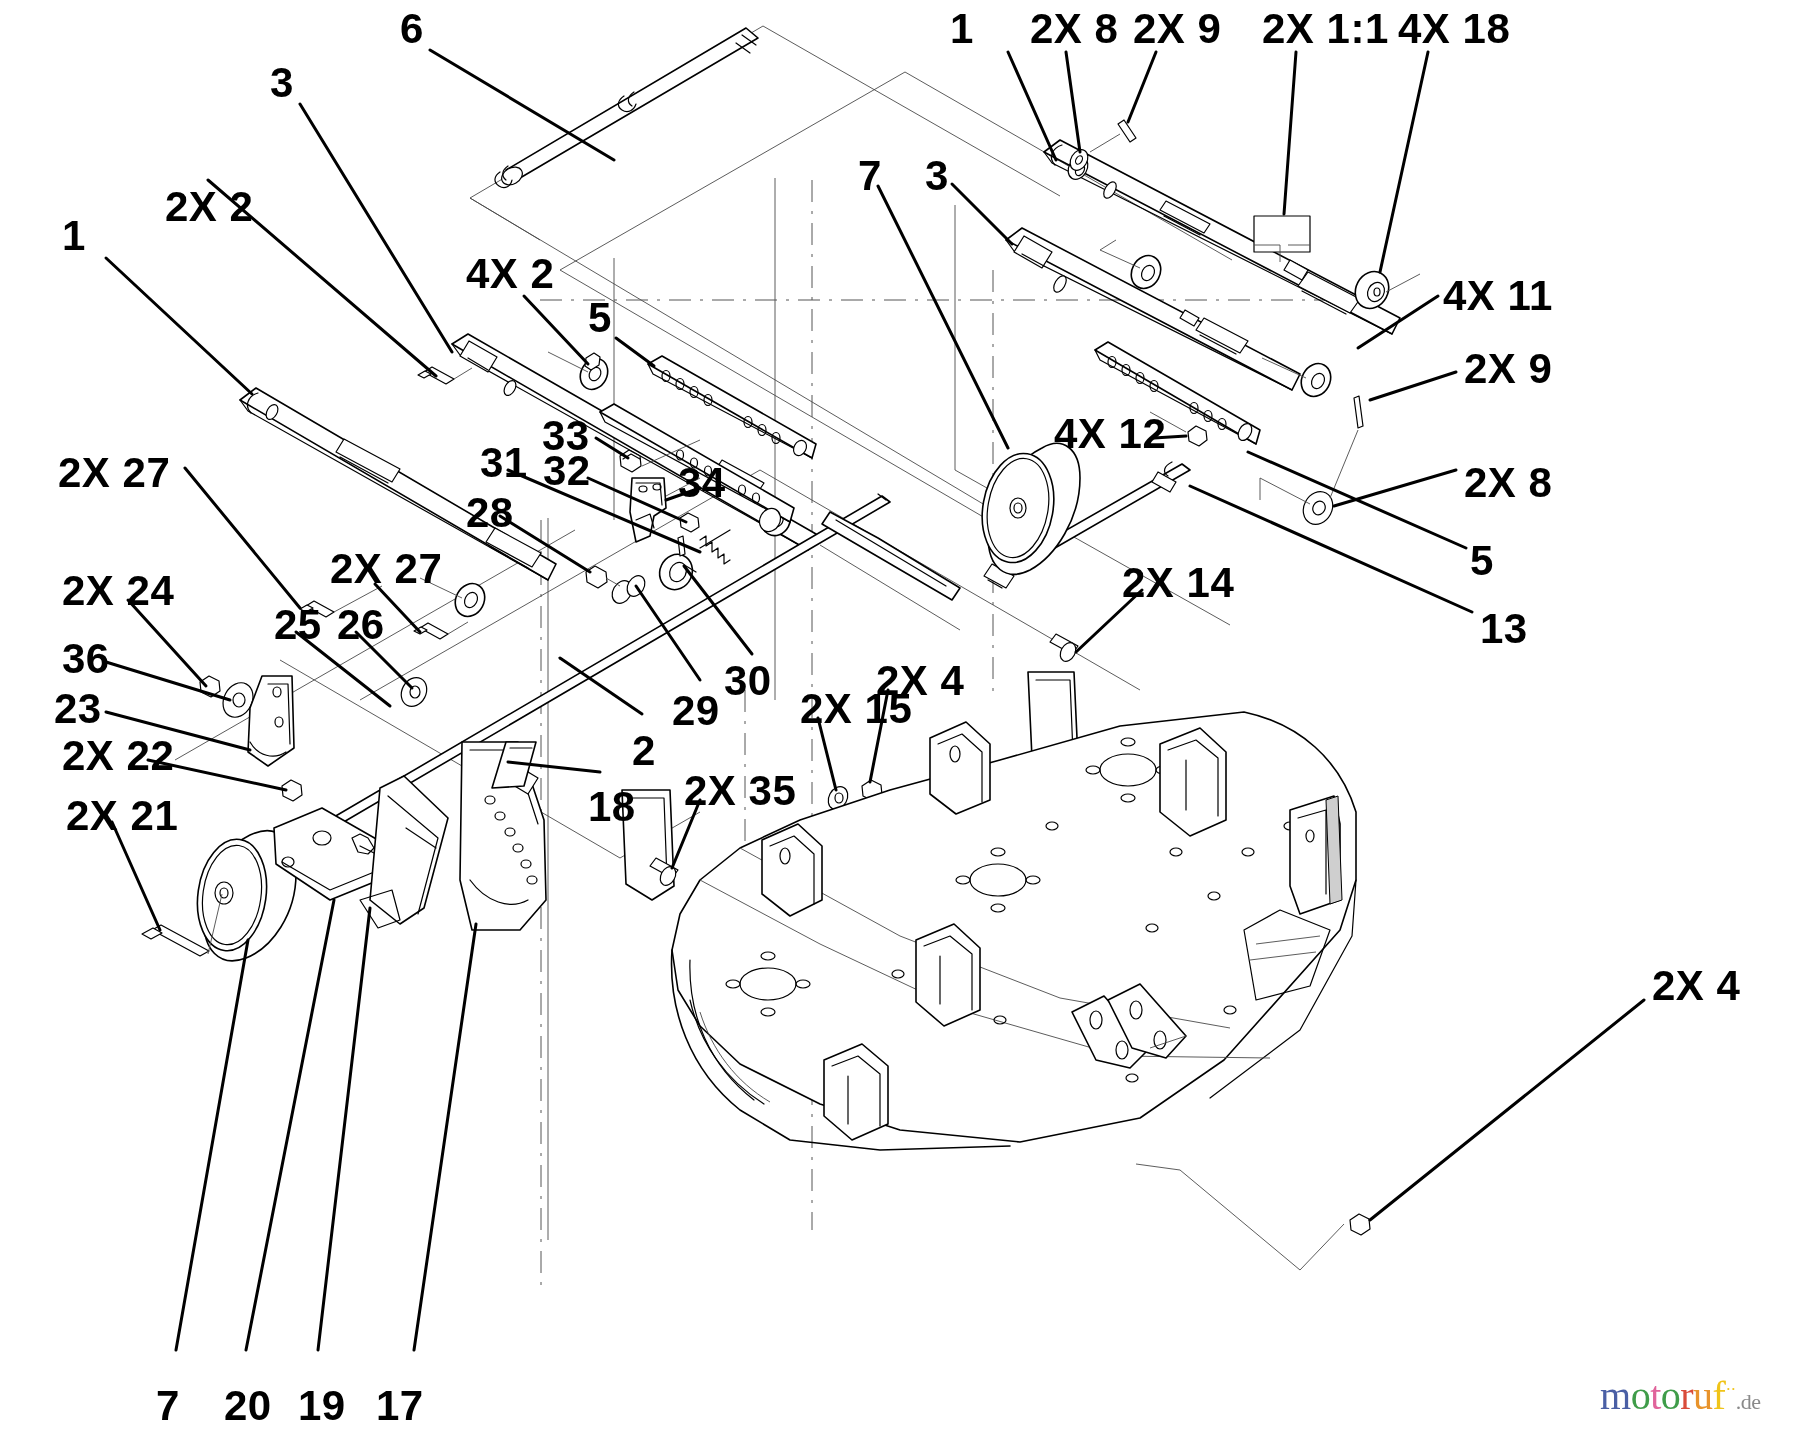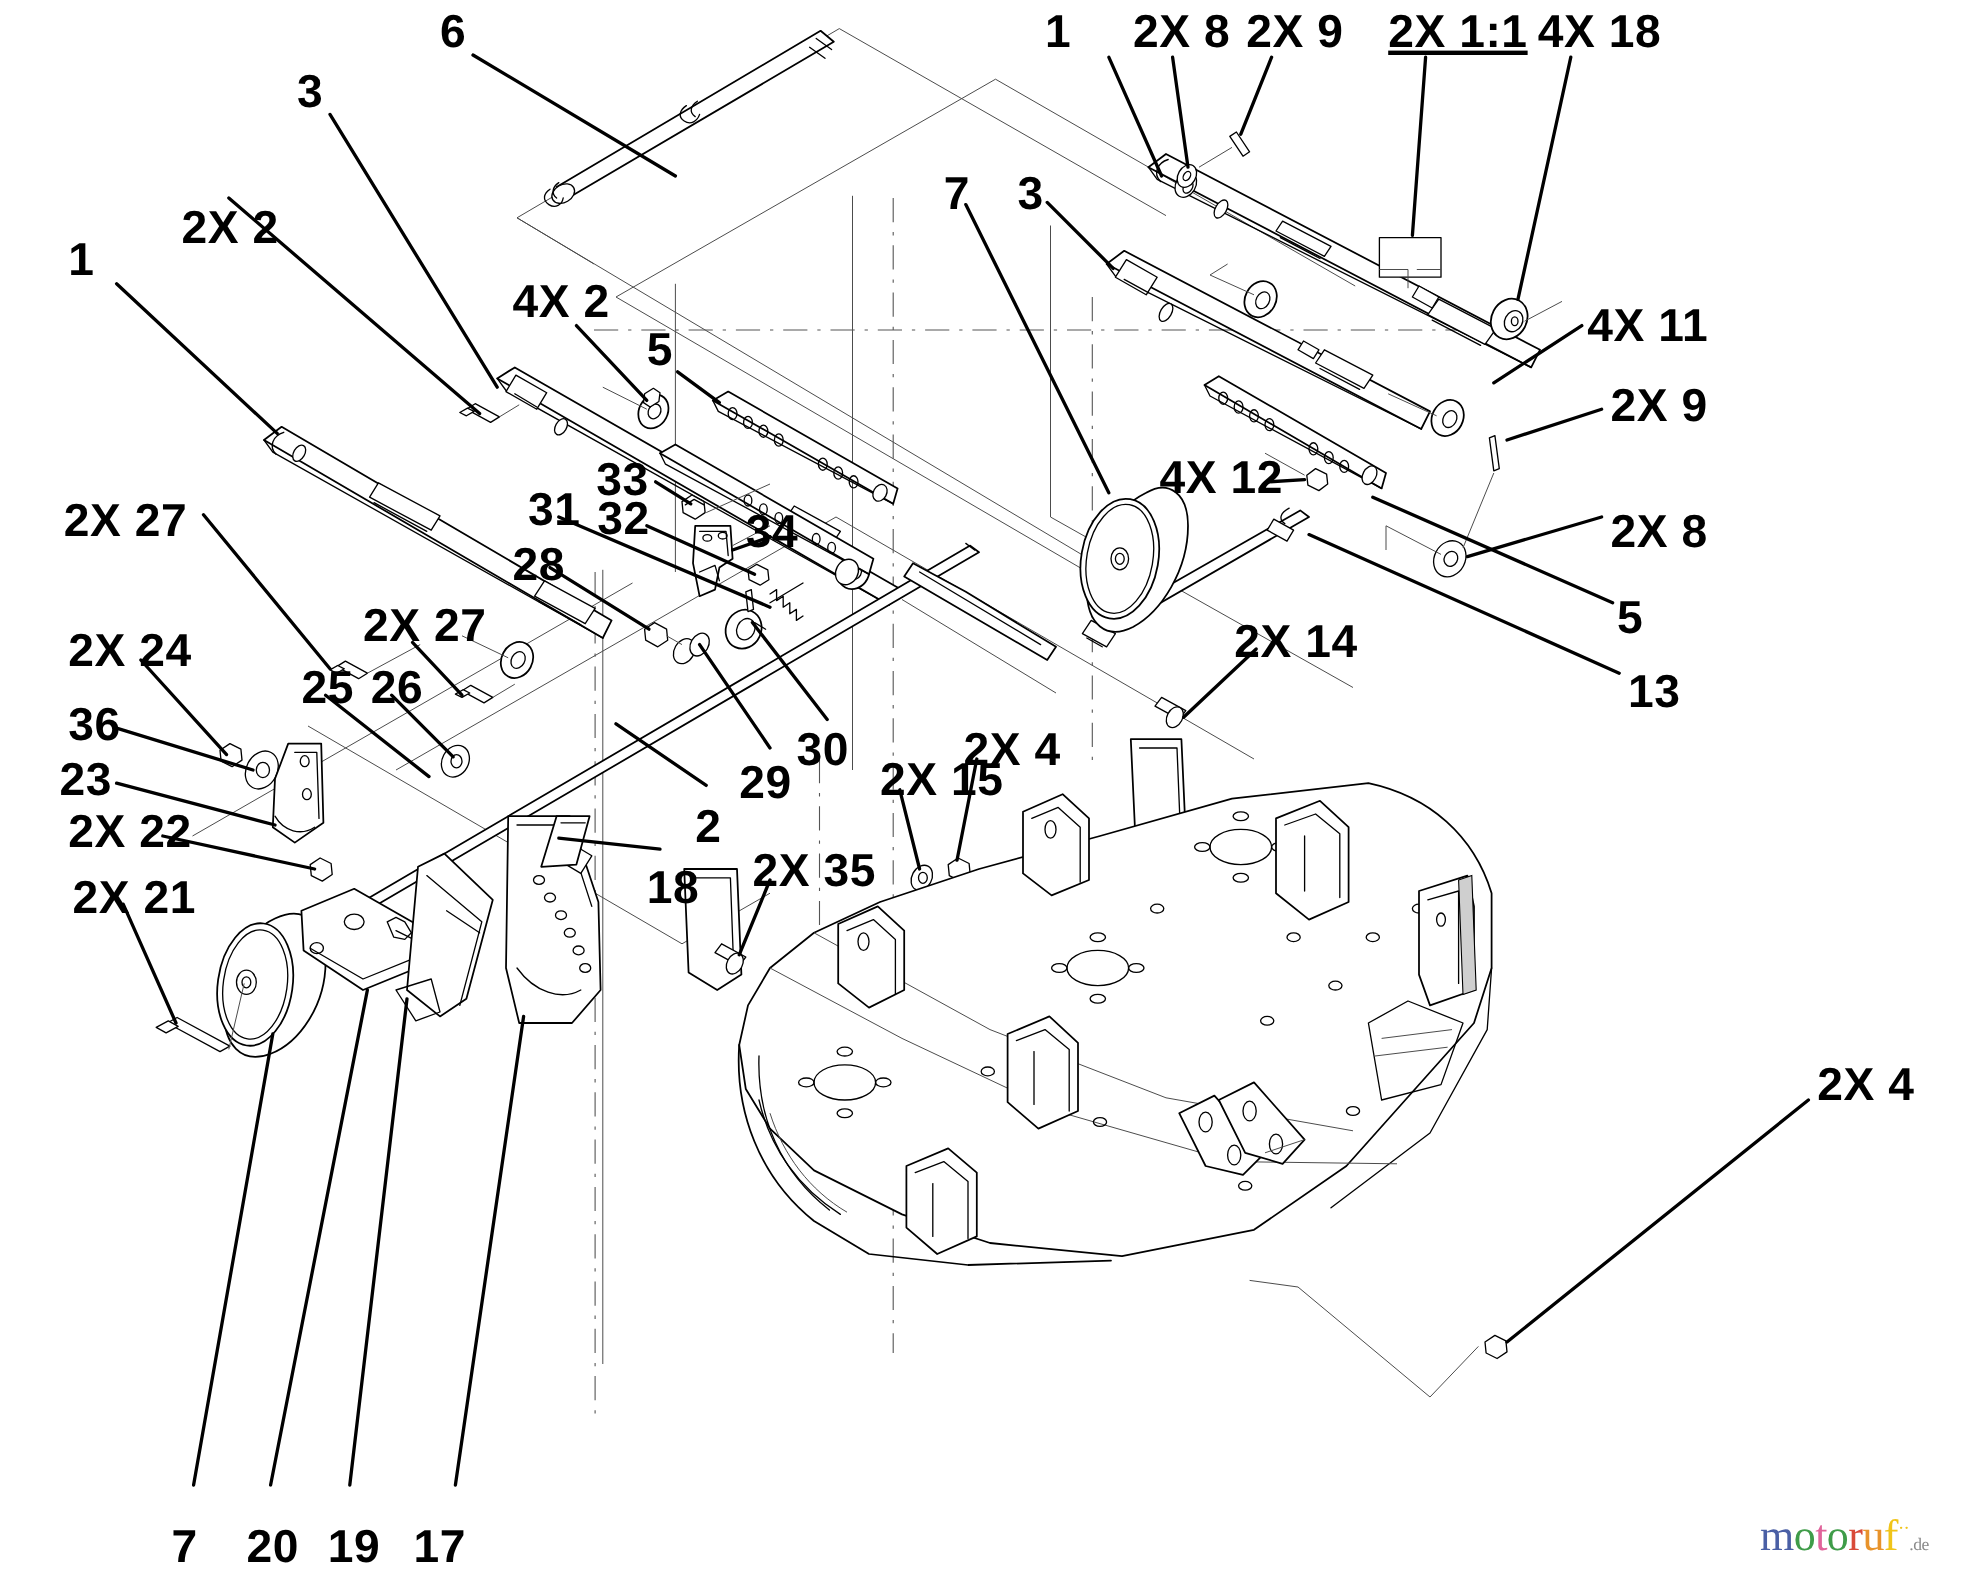--- a/index.html
+++ b/index.html
@@ -24,21 +24,21 @@
   .lbl.s42{font-size:42px;}
   .wm{
     position:absolute;
     font-family:"Liberation Serif",serif;
     font-size:40px;
     font-weight:400;
     white-space:nowrap;
     letter-spacing:-0.5px;
   }
   .wm .dot{font-size:17px;vertical-align:super;}
-  .wm .de{font-size:16px;color:#8a8a8a;}
+  .wm .de{font-size:22px;color:#8a8a8a;}
 </style>
 </head>
 <body>
 
 <div id="stage">
 
   <svg id="art" viewBox="0 0 1800 1437" xmlns="http://www.w3.org/2000/svg">
     <defs>
       <style>
         .ol{fill:none;stroke:#000;stroke-width:1.6;stroke-linejoin:round;stroke-linecap:round;}
@@ -626,21 +626,21 @@
       <path class="lead" d="M318 1350 L370 908"></path>
       <path class="lead" d="M414 1350 L476 924"></path>
     </g>
   </svg>
 
   <div id="labels">
       <div class="lbl s42" style="left: 400px; top: 8px;">6</div>
       <div class="lbl s42" style="left: 950px; top: 8px;">1</div>
       <div class="lbl s42" style="left: 1030px; top: 8px;">2X 8</div>
       <div class="lbl s42" style="left: 1133px; top: 8px;">2X 9</div>
-      <div class="lbl s42" style="left: 1262px; top: 8px; text-decoration: underline;">2X 1:1</div>
+      <div class="lbl s42" style="left: 1262px; top: 8px;">2X 1:1</div>
       <div class="lbl s42" style="left: 1398px; top: 8px;">4X 18</div>
       <div class="lbl s42" style="left: 270px; top: 62px;">3</div>
       <div class="lbl s42" style="left: 165px; top: 138px; margin-top: 48px;">2X 2</div>
       <div class="lbl s42" style="left: 858px; top: 155px;">7</div>
       <div class="lbl s42" style="left: 925px; top: 155px;">3</div>
       <div class="lbl s42" style="left: 62px; top: 215px;">1</div>
       <div class="lbl s42" style="left: 466px; top: 253px;">4X 2</div>
       <div class="lbl s42" style="left: 1443px; top: 275px;">4X 11</div>
       <div class="lbl s42" style="left: 588px; top: 297px;">5</div>
       <div class="lbl s42" style="left: 1464px; top: 348px;">2X 9</div>

